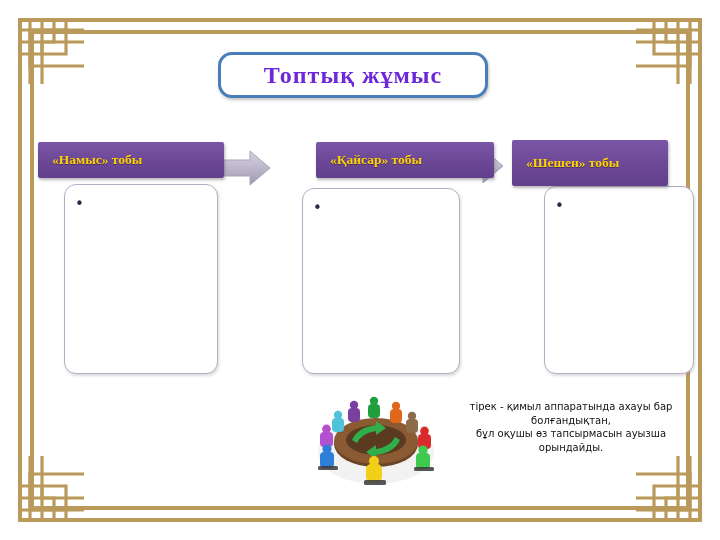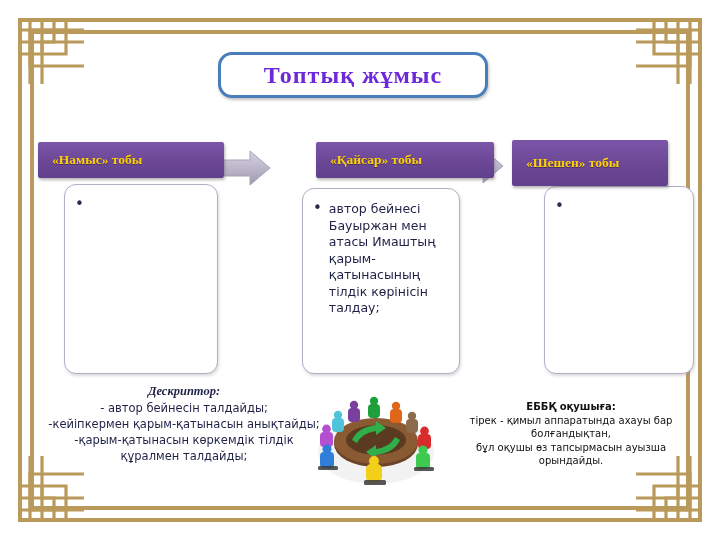--- a/index.html
+++ b/index.html
@@ -260,42 +260,35 @@
     </div>
   </div>
 
   <div class="group">
     <div class="group-header" style="left:276px; top:142px; width:178px; height:36px;margin-left:40px;">
       <span class="group-header-text">«Қайсар»  тобы</span>
     </div>
     <div class="group-card" style="left:302px; top:188px; width:156px; height:184px;">
       <div class="bullet-row">
         <span class="bullet-dot">•</span>
-        <span class="bullet-text">автор  бейнесі Бауыржан мен атасы Имаштың қарым-қатынасының тілдік  көрінісін  талдау;</span>
       </div>
     </div>
   </div>
 
   <div class="group">
     <div class="group-header" style="left:512px; top:140px; width:156px; height:46px;">
       <span class="group-header-text">«Шешен» тобы</span>
     </div>
     <div class="group-card" style="left:544px; top:186px; width:148px; height:186px;">
       <div class="bullet-row">
         <span class="bullet-dot">•</span>
       </div>
     </div>
   </div>
 
-  <div class="descriptor">
-    <span class="descriptor-title">Дескриптор:</span>
-    <span style="white-space:pre-line;">- автор  бейнесін  талдайды;
--кейіпкермен қарым-қатынасын анықтайды;
--қарым-қатынасын көркемдік тілдік құралмен  талдайды;</span>
-  </div>
 
   <svg class="table-pic" viewBox="0 0 136 100">
     <ellipse cx="68" cy="60" rx="58" ry="32" fill="#e8e8ea" opacity="0.55"></ellipse>
     <ellipse cx="68" cy="52" rx="42" ry="23" fill="#6b4326"></ellipse>
     <ellipse cx="68" cy="49" rx="42" ry="23" fill="#8a5a33"></ellipse>
     <ellipse cx="68" cy="48" rx="30" ry="15" fill="#5b3a22"></ellipse>
     <g fill="#2fae4a">
       <path d="M44 48 q6 -13 24 -15 l0 -4 l10 7 l-10 7 l0 -4 q-14 2 -19 12 z"></path>
       <path d="M92 48 q-6 13 -24 15 l0 4 l-10 -7 l10 -7 l0 4 q14 -2 19 -12 z"></path>
     </g>
@@ -342,18 +335,17 @@
         </g>
     </g>
     <g fill="#3a3a3a" opacity="0.85">
       <rect x="10" y="74" width="20" height="4" rx="1.5"></rect>
       <rect x="106" y="75" width="20" height="4" rx="1.5"></rect>
       <rect x="56" y="88" width="22" height="5" rx="1.5"></rect>
     </g>
   </svg>
 
   <div class="ebbq">
-    <span class="ebbq-title">ЕББҚ   оқушыға:</span>
     <span style="white-space:pre-line; font-weight:normal;">тірек - қимыл аппаратында ахауы бар болғандықтан,
 бұл оқушы өз тапсырмасын ауызша орындайды.</span>
   </div>
 
 </div>
 
 </body></html>

